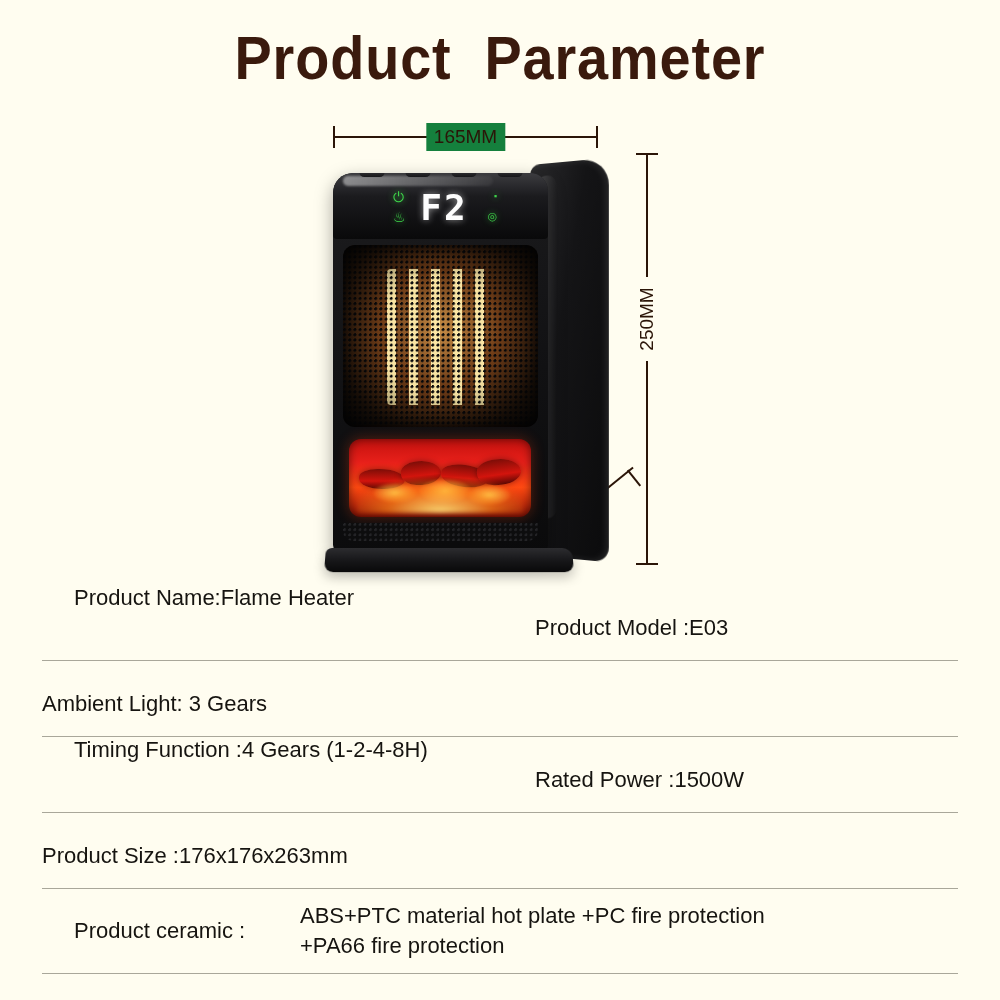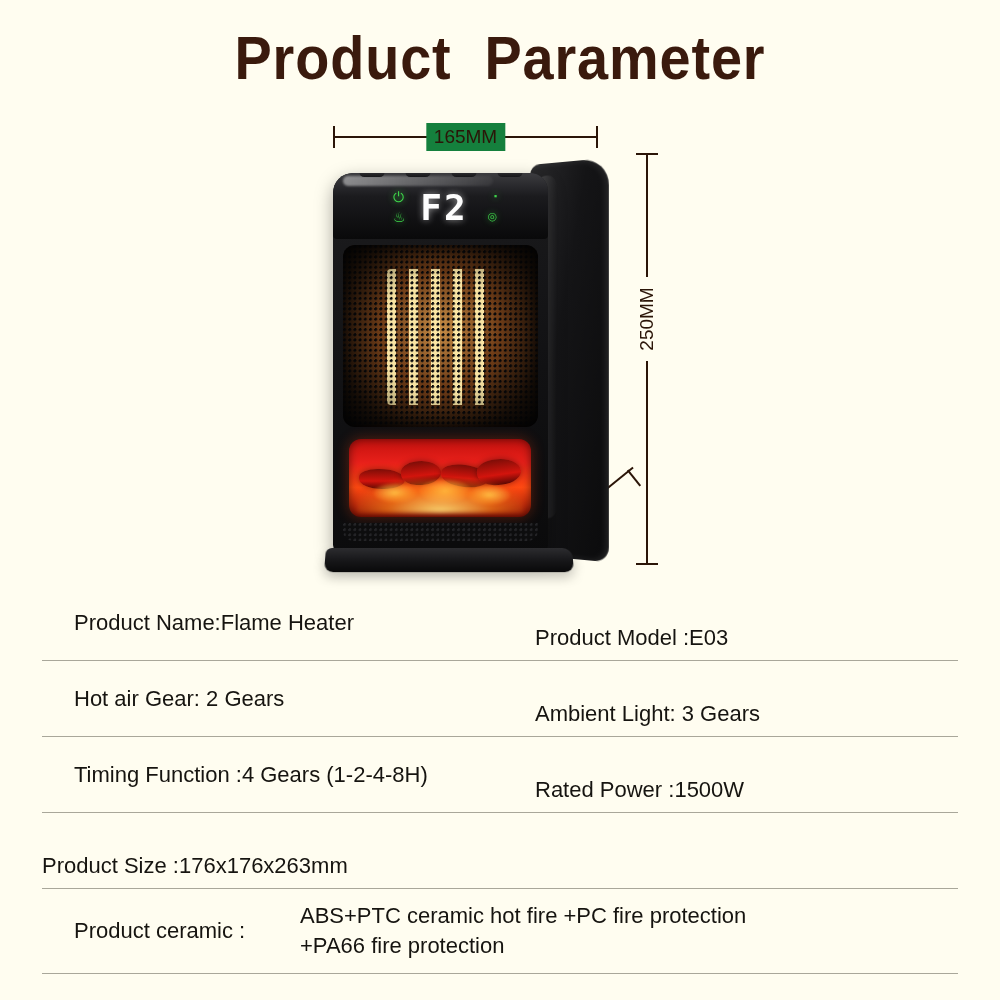--- a/index.html
+++ b/index.html
@@ -379,21 +379,20 @@
   
   #spec-table {
     position: absolute;
     left: 42px;
     top: 585px;
     width: 916px;
   }
   .spec-row {
     position: relative;
     display: flex;
-    align-items: center;
     border-bottom: 1px solid #a9a79a;
     box-sizing: border-box;
   }
   .spec-row.tall { height: 76px; }
   .spec-row .cell {
     font-size: 22px;
     color: #161410;
     font-weight: 300;
     white-space: nowrap;
   }
@@ -509,33 +508,32 @@
 </div>
 
 <div id="spec-table">
 
   <div class="spec-row tall">
     <div class="cell col-1">Product Name:Flame Heater</div>
     <div class="cell col-2">Product Model :E03</div>
   </div>
 
   <div class="spec-row tall">
-    <div class="cell col-1">Hot air Gear: 2 Gears</div>
     <div class="cell col-2">Ambient Light: 3 Gears</div>
   </div>
 
   <div class="spec-row tall">
     <div class="cell col-1">Timing Function :4 Gears (1-2-4-8H)</div>
     <div class="cell col-2">Rated Power :1500W</div>
   </div>
 
   <div class="spec-row tall">
     <div class="cell col-2">Product Size :176x176x263mm</div>
   </div>
 
   <div id="row-material">
     <div id="material-label">Product ceramic :</div>
     <div id="material-value">
-      <div>ABS+PTC ceramic hot fire +PC fire protection</div>
+      <div>ABS+PTC material hot plate +PC fire protection</div>
       <div>+PA66 fire protection</div>
     </div>
   </div>
 </div>
 
 </body></html>

